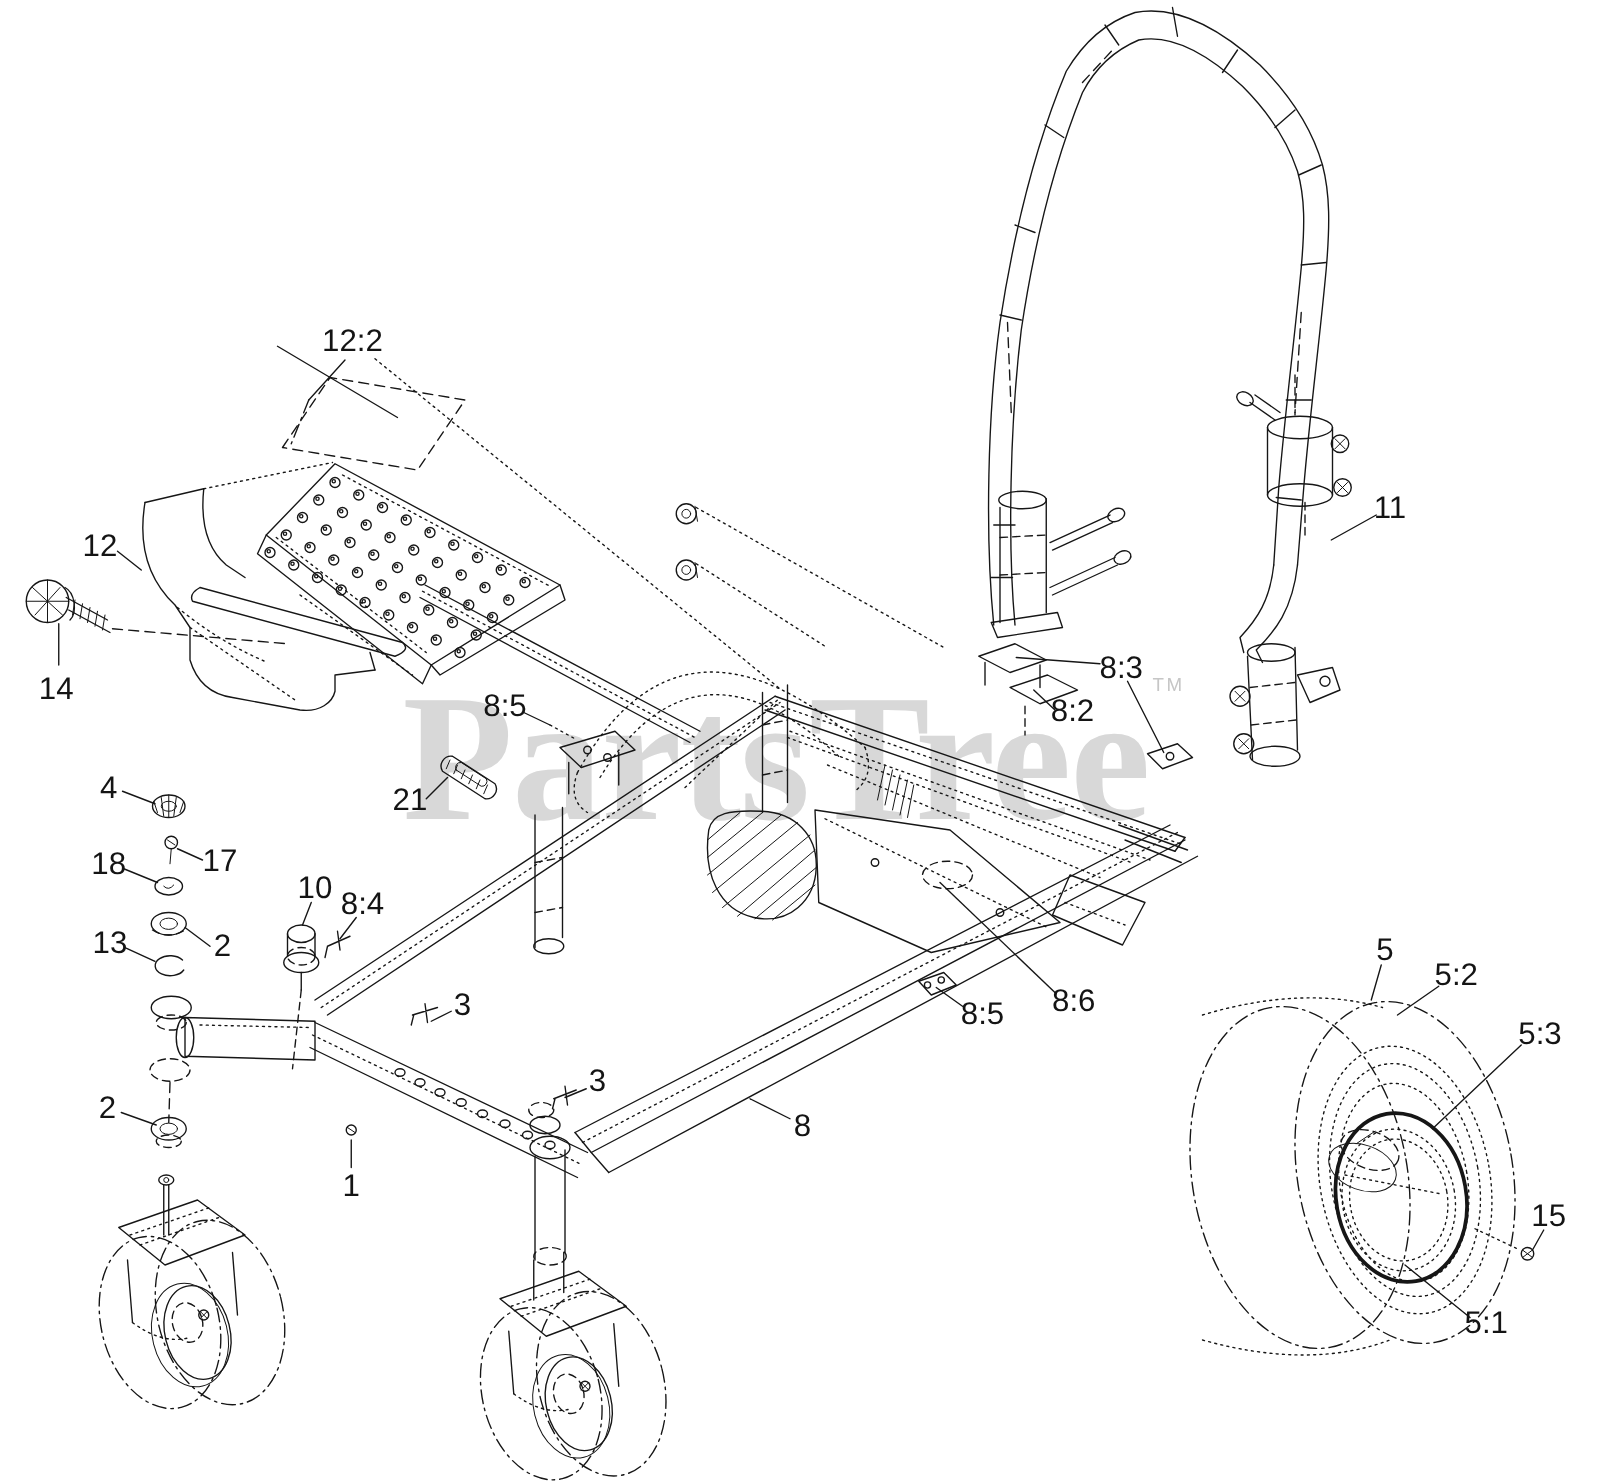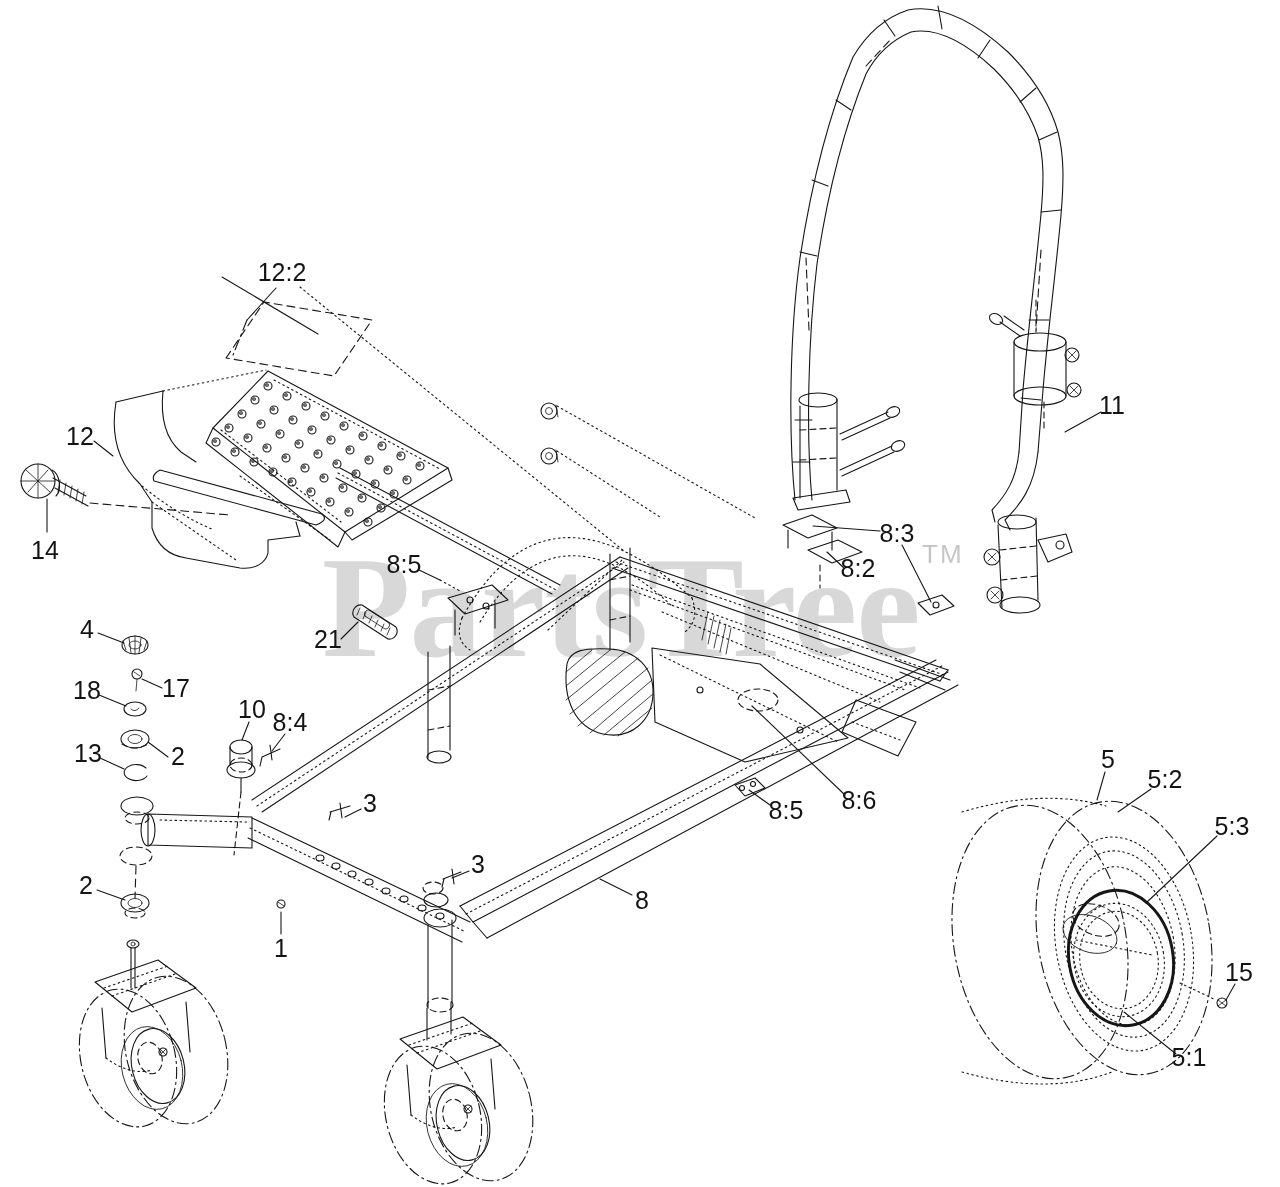--- a/index.html
+++ b/index.html
@@ -2,21 +2,21 @@
 <html><head>
 <meta charset="utf-8">
 <style>
   html,body{margin:0;padding:0;background:#ffffff;}
   #stage{position:relative;width:1280px;height:1187px;background:#ffffff;overflow:hidden;
          font-family:"Liberation Sans",sans-serif;}
   #wm{position:absolute;left:322px;top:535px;z-index:1;line-height:1;
       font-family:"Liberation Serif",serif;font-weight:bold;font-size:145px;
       letter-spacing:-1px;user-select:none;text-align:center;}
   #wm-tm{position:absolute;left:922px;top:541px;z-index:1;line-height:1;
-      font-family:"Liberation Sans",sans-serif;font-size:26px;letter-spacing:2px;}
+      font-family:"Liberation Sans",sans-serif;font-size:15px;letter-spacing:2px;}
   svg{position:absolute;left:0;top:0;z-index:2;}
   svg *{stroke:#161616;fill:none;stroke-width:1.1;stroke-linecap:round;stroke-linejoin:round;}
   .dot{stroke-dasharray:1.6 3.4;}
   .dsh{stroke-dasharray:8 5;}
   .dd {stroke-dasharray:11 4 2 4;}
   .dd2{stroke-dasharray:6 4;}
   .thk{stroke-width:3;}
   .thn{stroke-width:0.8;}
   text{stroke:none !important;fill:#141414;font-family:"Liberation Sans",sans-serif;
        font-size:25px;}

